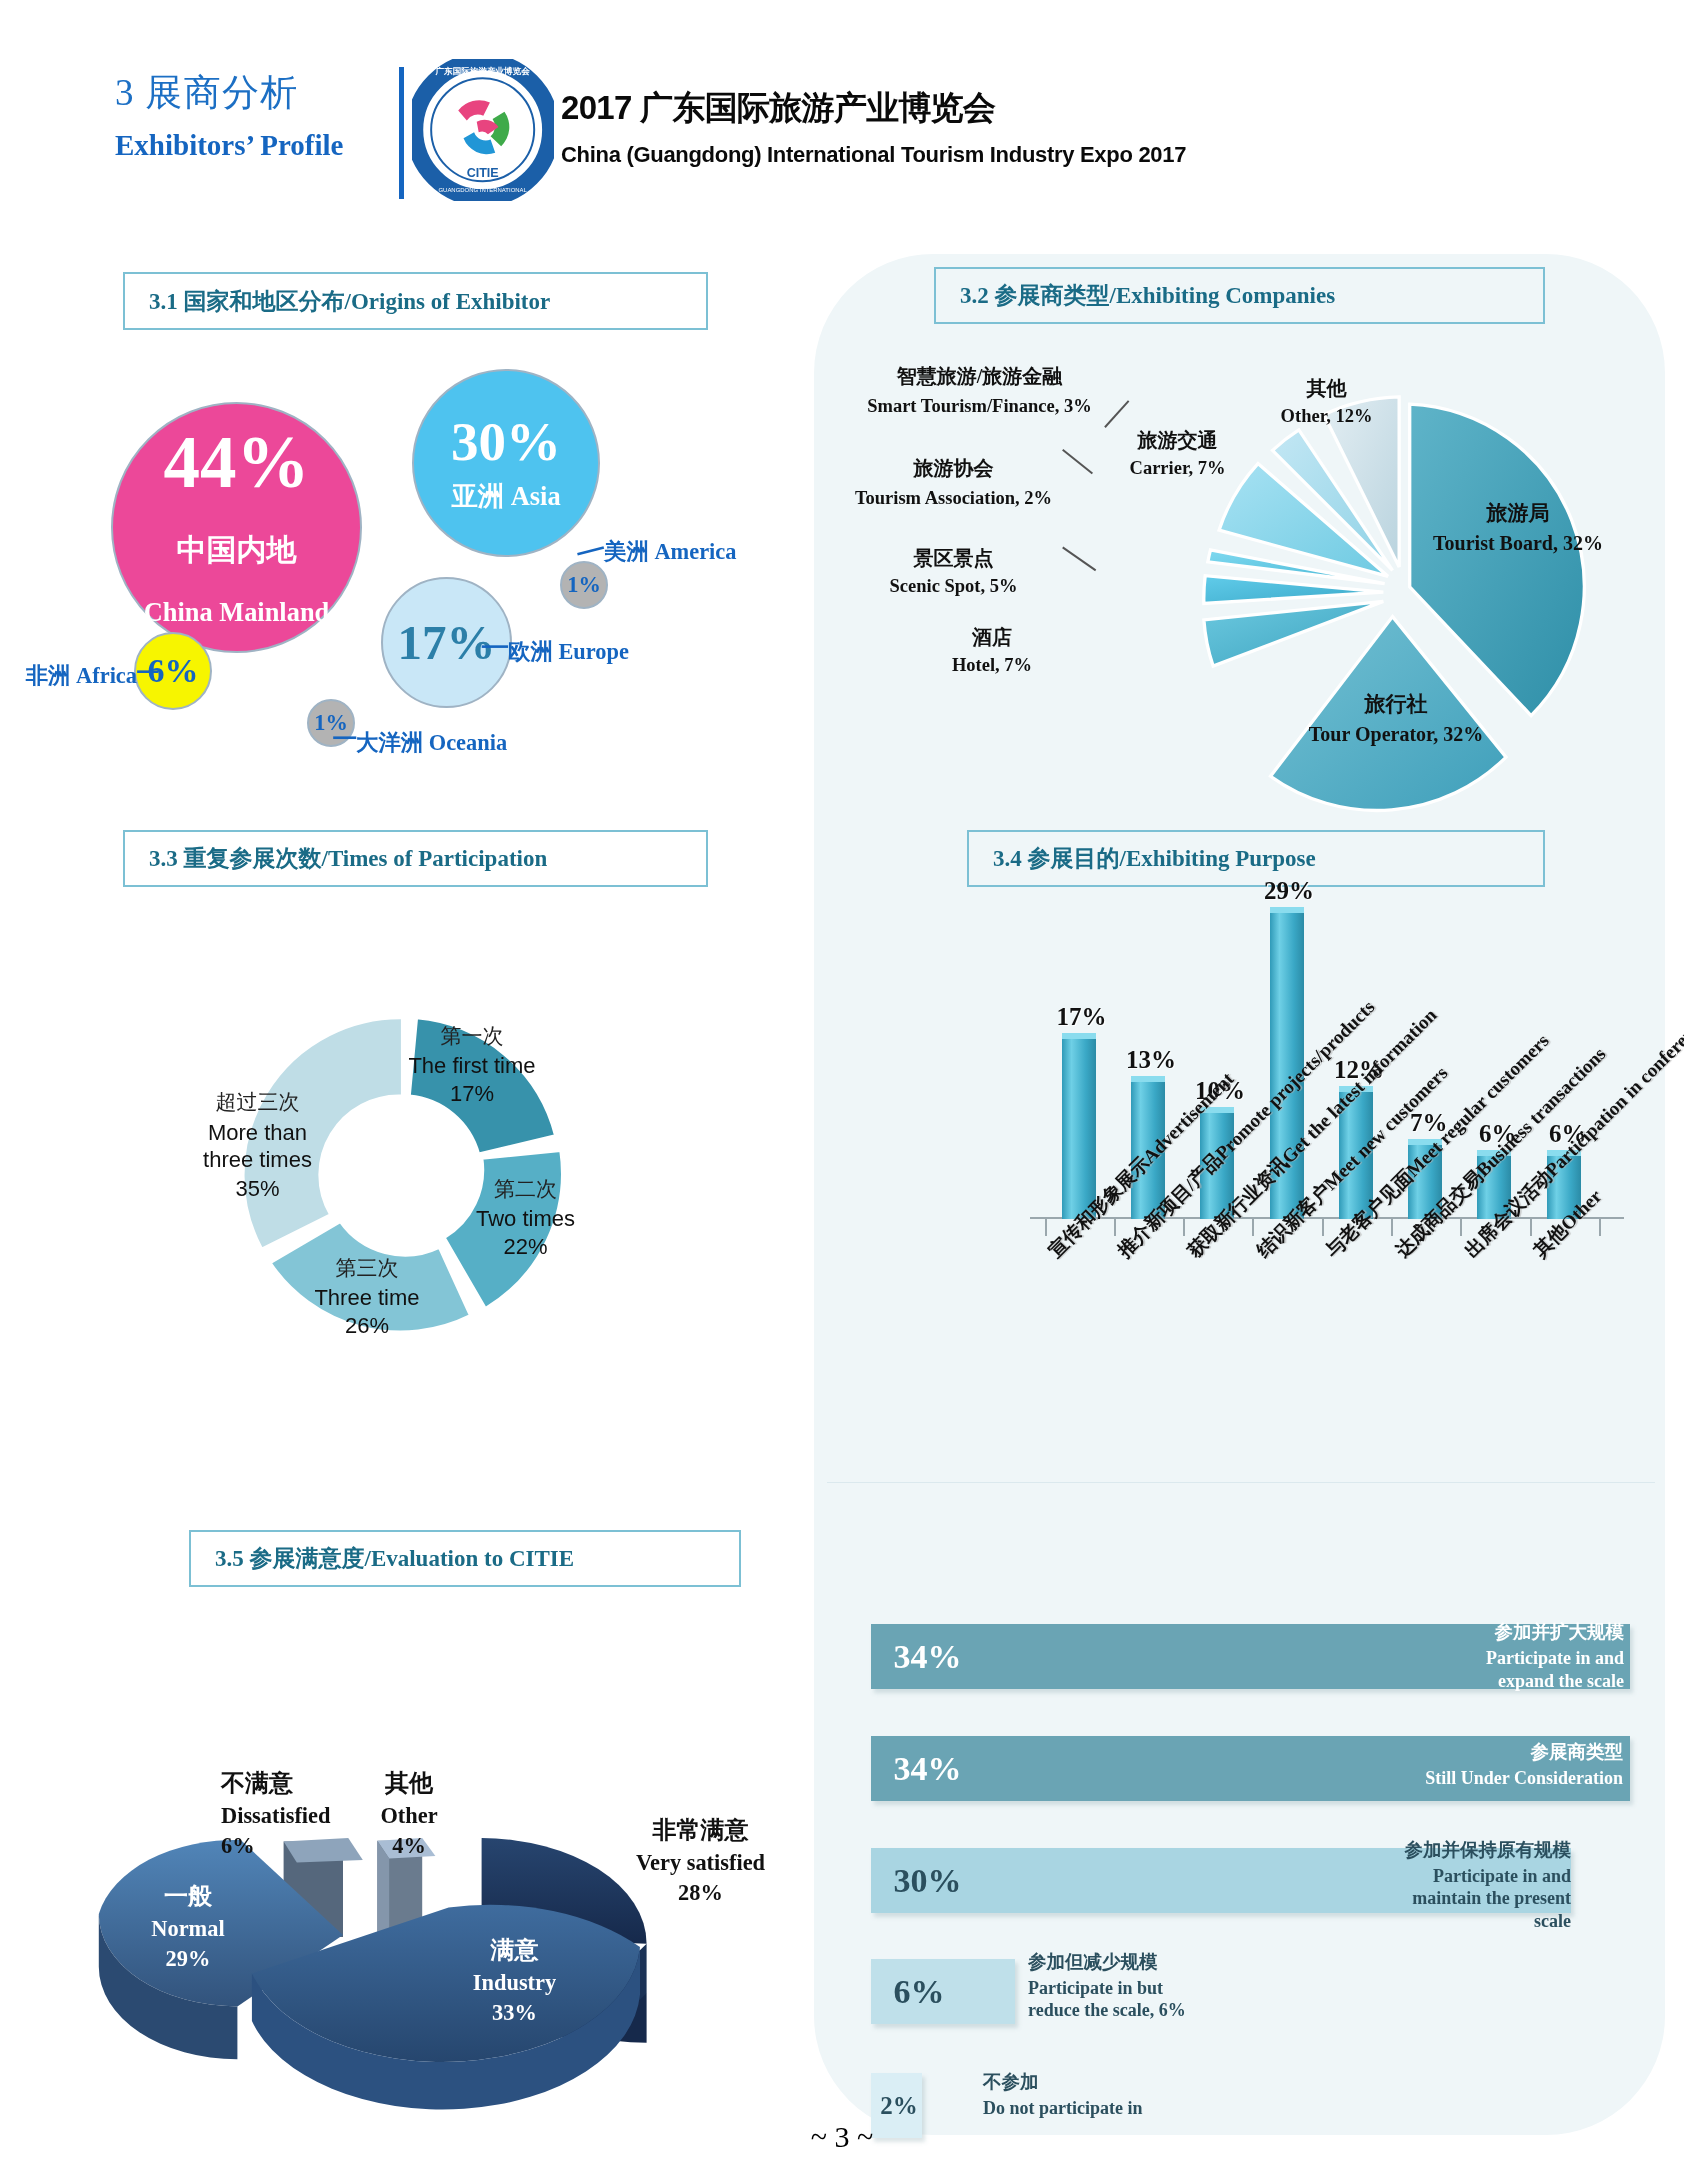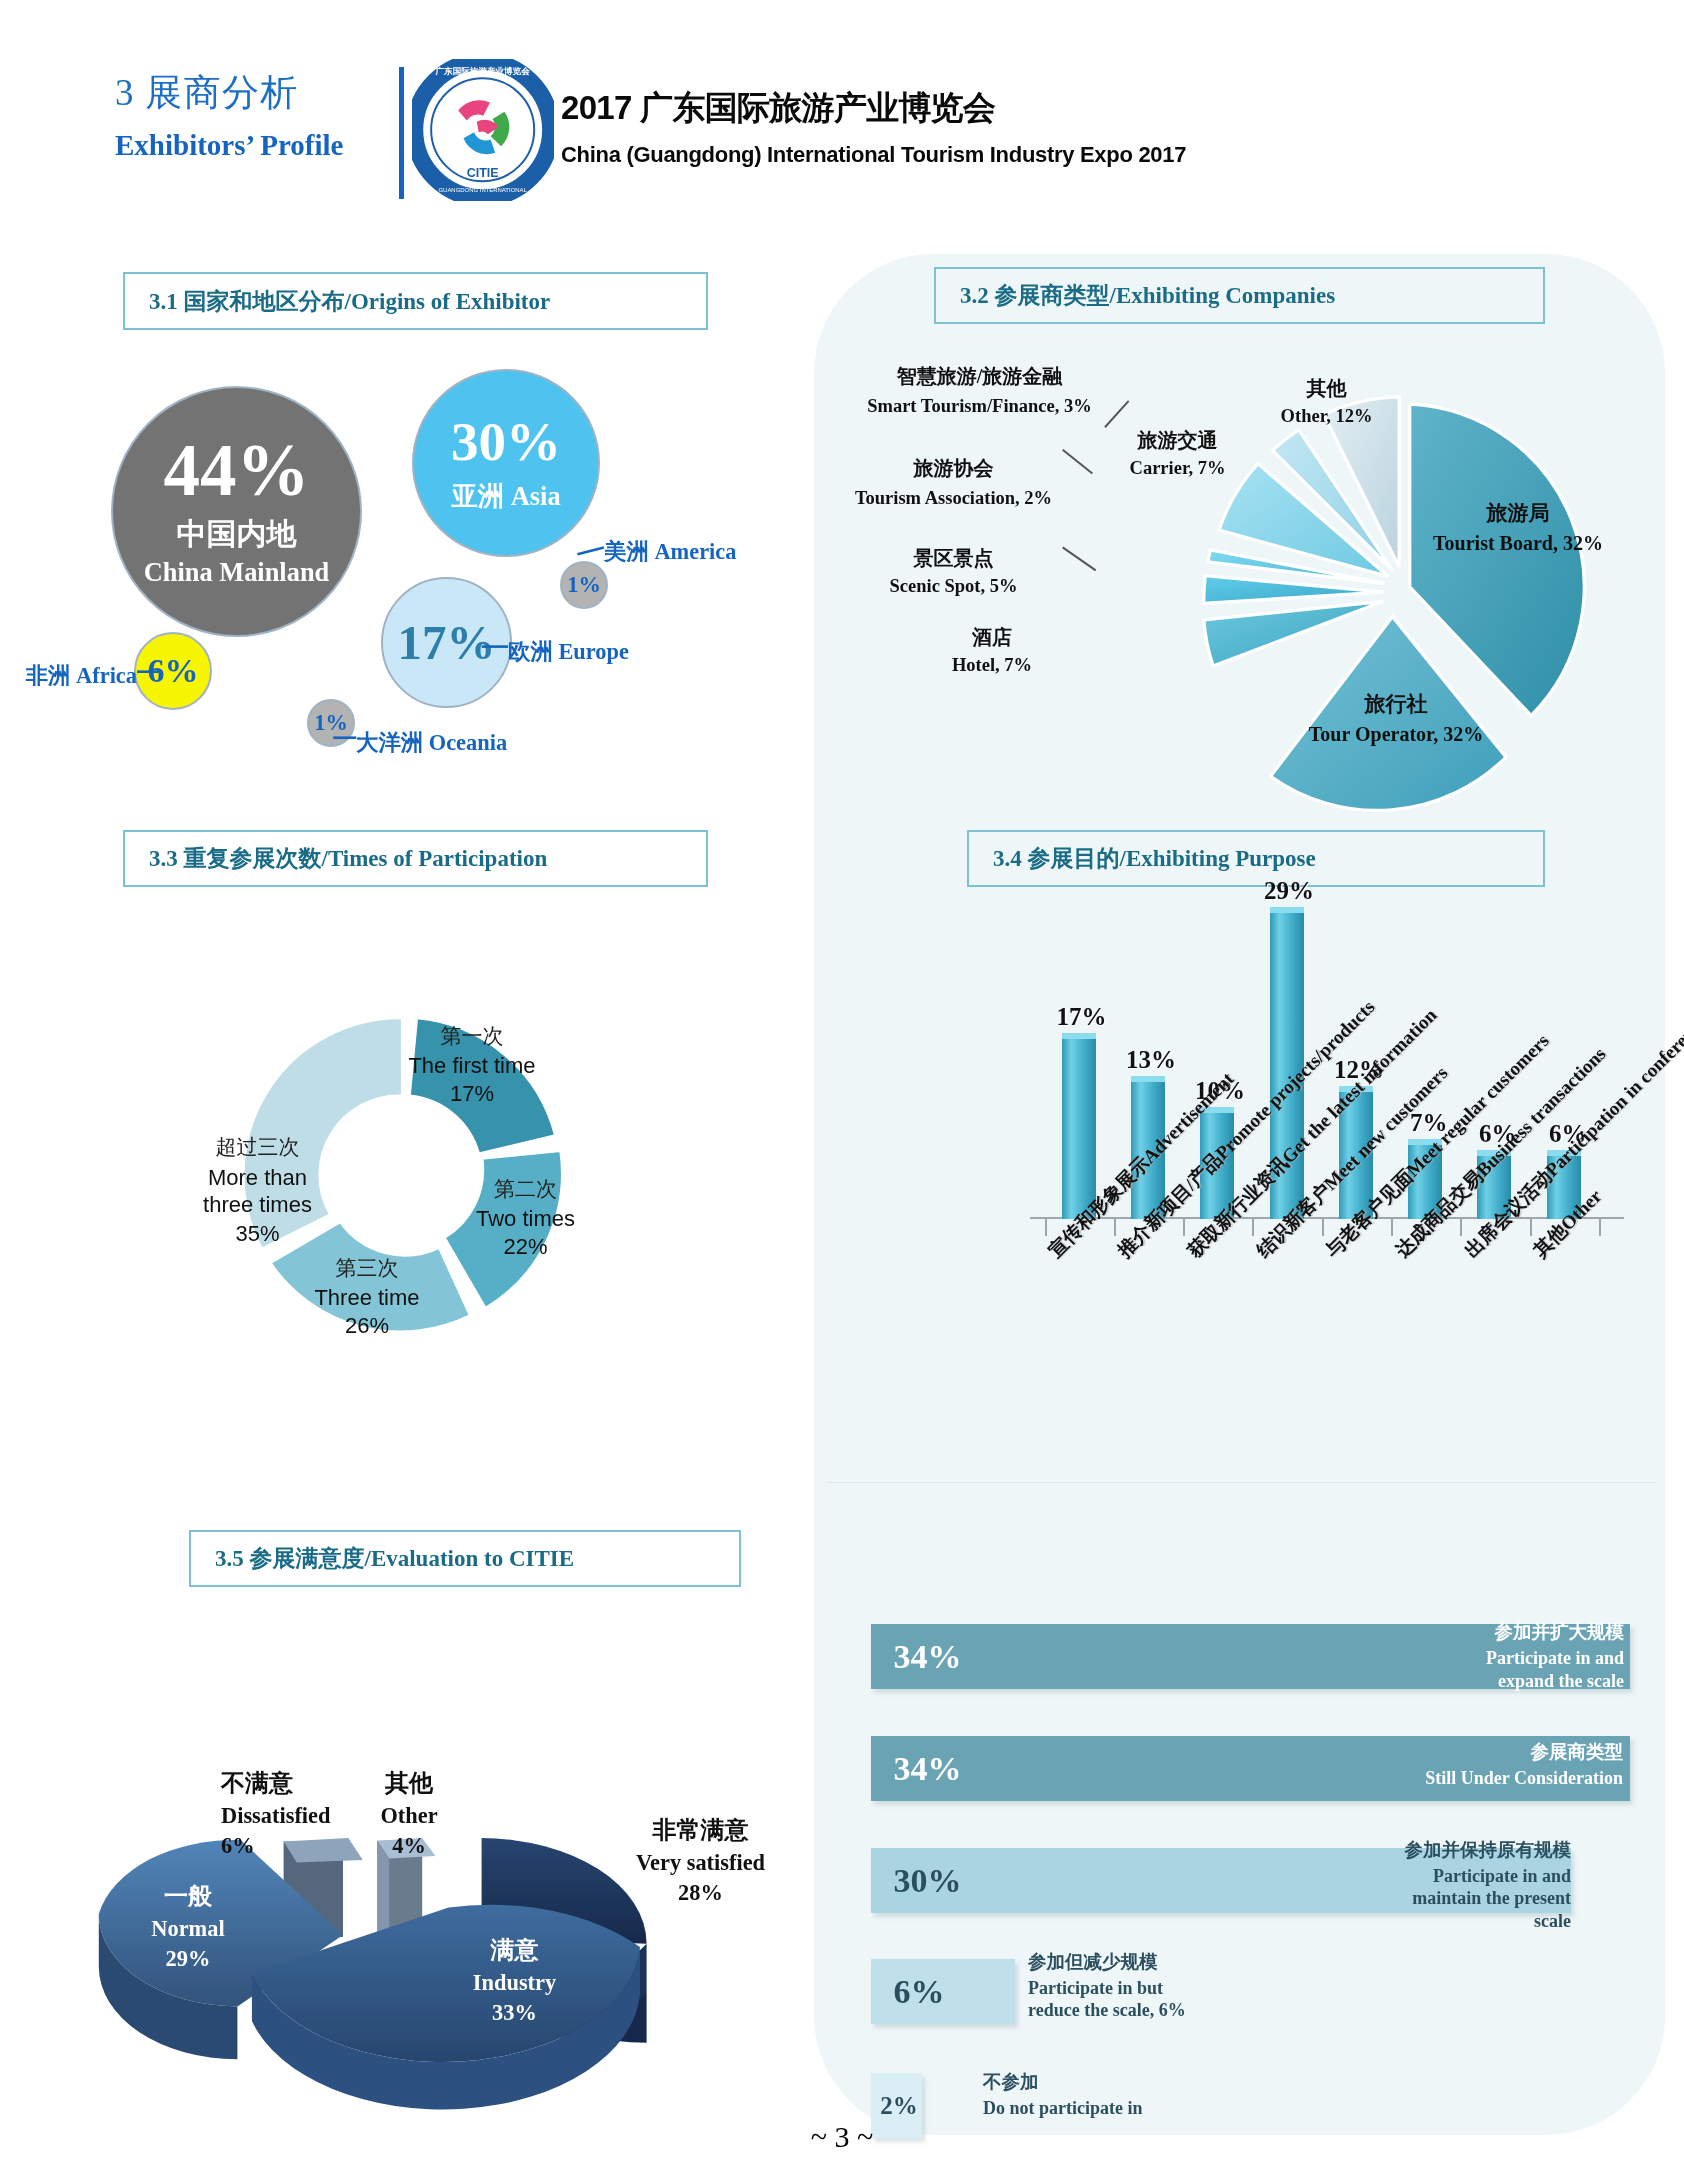--- a/index.html
+++ b/index.html
@@ -107,21 +107,21 @@
   </div>
 
   <div class="right-panel"></div>
 
   <div class="sec-box" style="left:123px;top:272px;width:581px;height:54px;">
     <span class="sec-title">3.1 国家和地区分布/Origins of Exhibitor</span>
   </div>
 
   <div style="position:absolute;left:46px;top:356px;width:779px;height:436px;">
 
-    <div class="bubble" style="left:65px;top:30px;width:251px;height:251px;background:#737373;">
+    <div class="bubble" style="left:65px;top:46px;width:251px;height:251px;background:#ec4899;gap:24px;">
       <div class="b-pct" style="font-size:73px;color:#ffffff;margin-bottom:9.2px;">44%</div>
       <div class="b-lbl" style="font-size:30px;color:#ffffff;">中国内地</div>
       <div class="b-lbl" style="font-size:26.4px;color:#ffffff;margin-top:5.3px;">China Mainland</div>
     </div>
 
     <div class="bubble" style="left:366px;top:13.2px;width:188px;height:188px;background:#4ec3ef;">
       <div class="b-pct" style="font-size:55px;color:#ffffff;margin-bottom:12px;">30%</div>
       <div class="b-lbl" style="font-size:26.4px;color:#ffffff;">亚洲 Asia</div>
     </div>
 
@@ -273,21 +273,21 @@
     <div style="position:absolute;left:350px;top:231px;width:139px;text-align:center;">
       <div style="font-size:21px;color:#222;font-family:'Liberation Serif',serif;">第二次</div>
       <div style="font-size:22px;color:#111;font-family:'Liberation Sans',sans-serif;margin-top:2.6px;">Two times</div>
       <div style="font-size:22px;color:#111;font-family:'Liberation Sans',sans-serif;margin-top:2.6px;">22%</div>
     </div>
     <div style="position:absolute;left:185px;top:310px;width:152px;text-align:center;">
       <div style="font-size:21px;color:#222;font-family:'Liberation Serif',serif;">第三次</div>
       <div style="font-size:22px;color:#111;font-family:'Liberation Sans',sans-serif;margin-top:2.6px;">Three time</div>
       <div style="font-size:22px;color:#111;font-family:'Liberation Sans',sans-serif;margin-top:2.6px;">26%</div>
     </div>
-    <div style="position:absolute;left:69px;top:144px;width:165px;text-align:center;margin-top:45px;">
+    <div style="position:absolute;left:69px;top:144px;width:165px;text-align:center;">
       <div style="font-size:21px;color:#222;font-family:'Liberation Serif',serif;">超过三次</div>
       <div style="font-size:22px;color:#111;font-family:'Liberation Sans',sans-serif;margin-top:2.6px;line-height:1.25;white-space:pre-line;">More than
 three times</div>
       <div style="font-size:22px;color:#111;font-family:'Liberation Sans',sans-serif;margin-top:2.6px;">35%</div>
     </div>
   </div>
 
   <div class="sec-box" style="left:967px;top:830px;width:574px;height:53px;">
     <span class="sec-title">3.4 参展目的/Exhibiting Purpose</span>
   </div>

